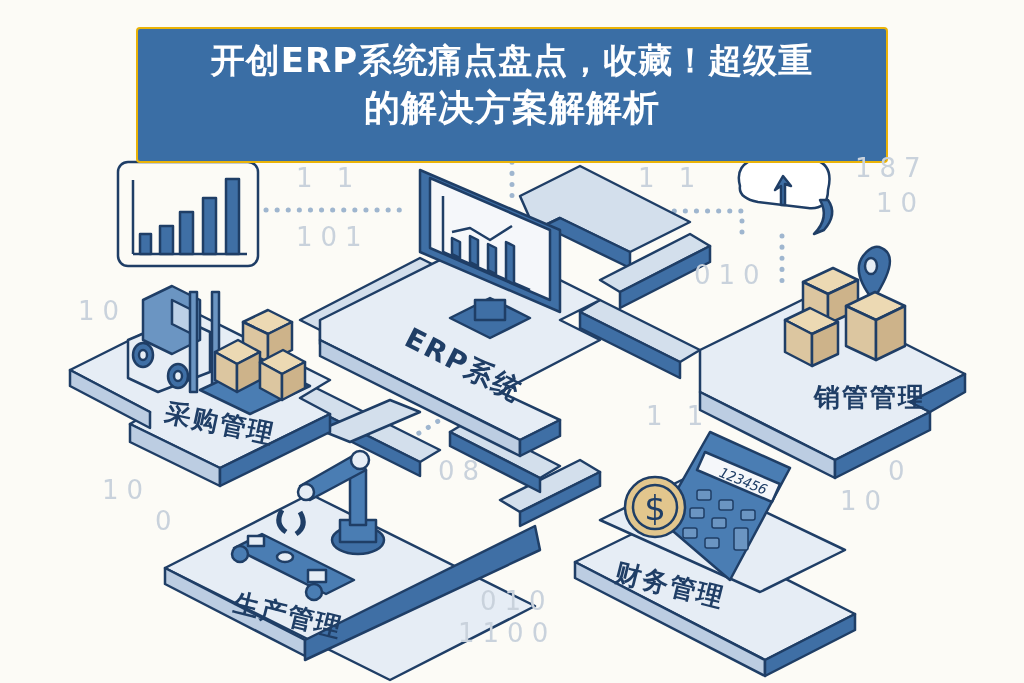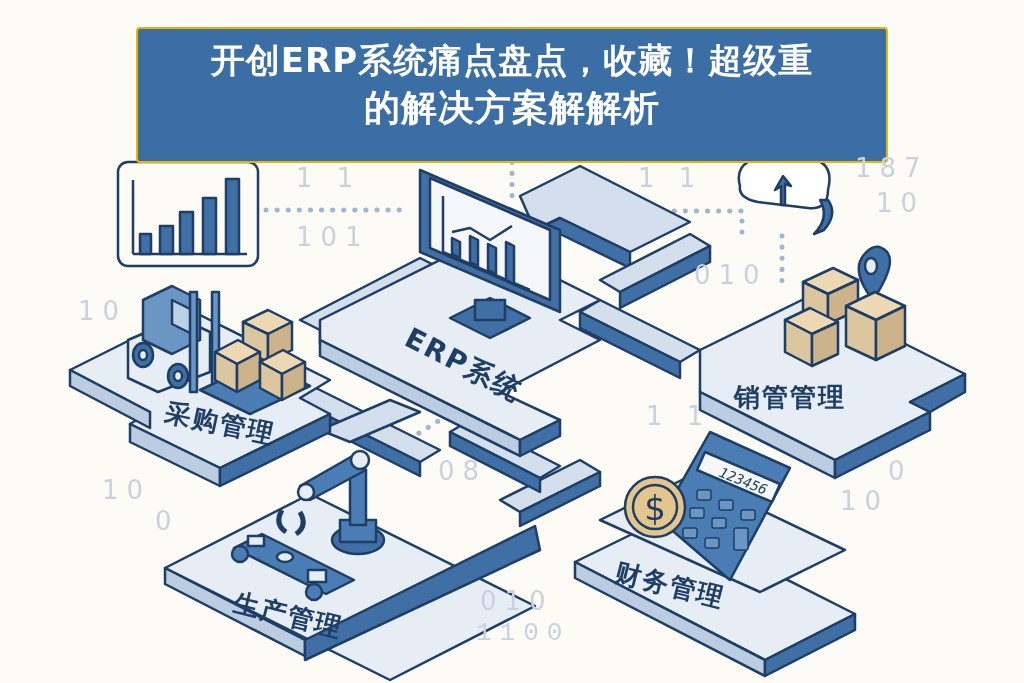--- a/index.html
+++ b/index.html
@@ -225,34 +225,34 @@
     </g>
   </svg>
 
   <div class="banner">
     <div class="line1">开创ERP系统痛点盘点，收藏！超级重</div>
     <div class="line2">的解决方案解解析</div>
   </div>
 
   <div class="module-label" style="left:400px;top:346px;transform:rotate(27deg);font-size:28px;">ERP系统</div>
   <div class="module-label" style="left:164px;top:406px;transform:rotate(12deg);">采购管理</div>
-  <div class="module-label" style="left:734px;top:380px;">销管管理</div>
+  <div class="module-label" style="left:814px;top:380px;">销管管理</div>
   <div class="module-label" style="left:232px;top:598px;transform:rotate(14deg);">生产管理</div>
   <div class="module-label" style="left:614px;top:568px;transform:rotate(14deg);">财务管理</div>
 
   <div id="binary-layer">
       <div class="binary" style="left: 296px; top: 165px;">1 1</div>
       <div class="binary" style="left: 296px; top: 224px;">101</div>
       <div class="binary" style="left: 78px; top: 298px;">10</div>
       <div class="binary" style="left: 638px; top: 165px;">1 1</div>
       <div class="binary" style="left: 855px; top: 155px;">187</div>
       <div class="binary" style="left: 876px; top: 190px;">10</div>
       <div class="binary" style="left: 694px; top: 262px;">010</div>
       <div class="binary" style="left: 646px; top: 403px;">1 1</div>
       <div class="binary" style="left: 438px; top: 458px;">08</div>
       <div class="binary" style="left: 102px; top: 477px;">10</div>
       <div class="binary" style="left: 155px; top: 508px;">0</div>
       <div class="binary" style="left: 888px; top: 458px;">0</div>
       <div class="binary" style="left: 840px; top: 488px;">10</div>
       <div class="binary" style="left: 480px; top: 588px;">010</div>
-      <div class="binary" style="left: 476px; top: 620px; font-family: Liberation Mono, monospace;">1100</div>
+      <div class="binary" style="left: 458px; top: 620px;">1100</div>
     </div>
 </div>
 
 </body></html>

